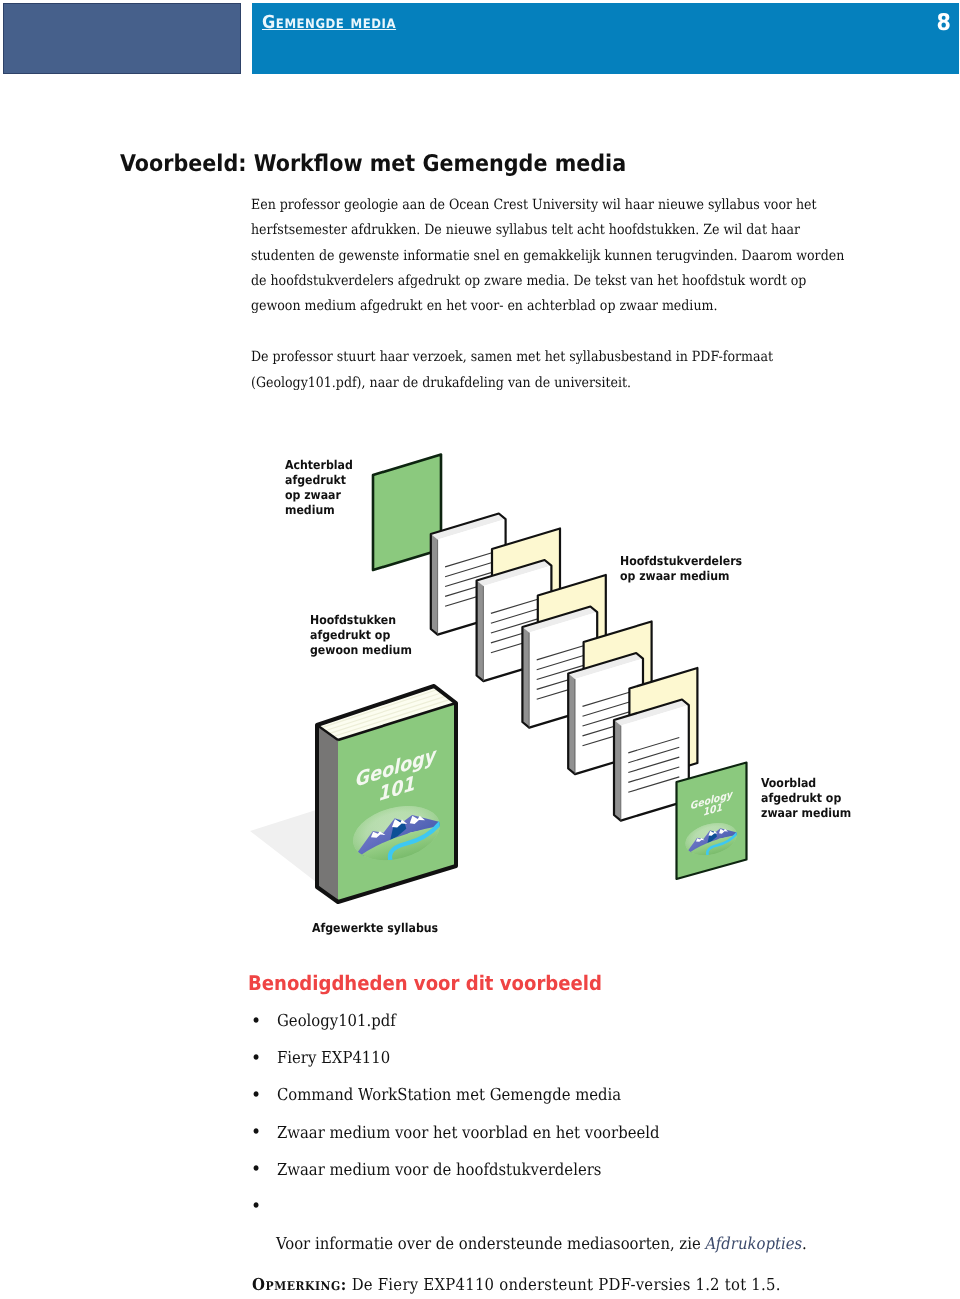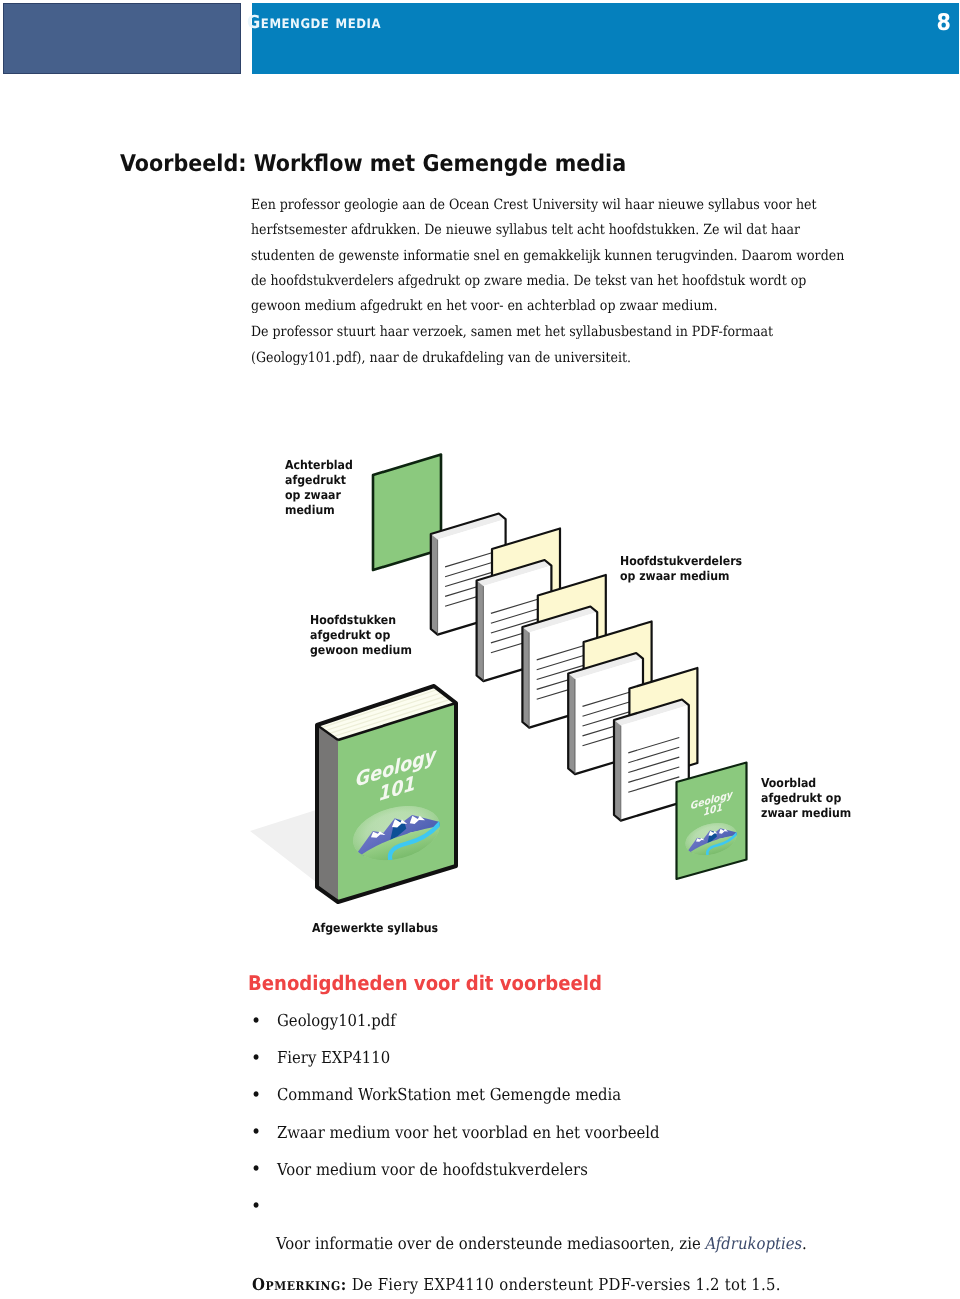--- a/index.html
+++ b/index.html
@@ -7,30 +7,30 @@
     --green:#8bc97e; --green-dark:#0d2410; --cream:#fdf8d0;
     --ink:#111111; --link:#3c4a6b;
   }
   html,body{margin:0;padding:0;}
   body{width:960px;height:1299px;background:#fff;position:relative;overflow:hidden;transform:translateZ(0);
        font-family:"DejaVu Serif Condensed","DejaVu Serif",serif;color:var(--ink);
        -webkit-font-smoothing:antialiased;text-rendering:geometricPrecision;}
   .hdr-dark{position:absolute;left:3px;top:3px;width:238px;height:71px;background:var(--navy);
             border:1.2px solid #2e4268;box-sizing:border-box;}
   .hdr-blue{position:absolute;left:251.5px;top:3px;width:707.5px;height:70.5px;background:var(--blue);}
-  .hdr-title{position:absolute;left:247px;top:12px;font-family:"DejaVu Sans Condensed","Liberation Sans",sans-serif;
-             font-weight:bold;font-size:18px;color:#eaf6fc;letter-spacing:.55px;font-variant:small-caps;}
+  .hdr-title{position:absolute;left:262px;top:12px;font-family:"DejaVu Sans Condensed","Liberation Sans",sans-serif;
+             font-weight:bold;font-size:18px;color:#eaf6fc;letter-spacing:.55px;font-variant:small-caps;text-decoration:underline;}
   .hdr-page{position:absolute;left:891px;top:10px;width:60px;text-align:right;
             font-family:"DejaVu Sans Condensed","Liberation Sans",sans-serif;font-weight:bold;font-size:23px;color:#fff;}
   h1.title{position:absolute;left:120px;top:152px;margin:0;width:760px;
            font-family:"DejaVu Sans Condensed","Liberation Sans",sans-serif;
            font-weight:bold;font-size:23px;line-height:24px;color:#111;}
   .body-col{position:absolute;left:251px;top:193px;width:710px;font-size:14px;line-height:25.3px;}
   .body-col p{margin:0;}
-  .body-col p + p{margin-top:1px;}
+  .body-col p + p{margin-top:26px;}
   svg.diagram{position:absolute;left:0;top:0;width:960px;height:1299px;
               text-rendering:geometricPrecision;transform:translateZ(0);}
   .dlabel{font-family:"DejaVu Sans Condensed","Liberation Sans",sans-serif;font-weight:bold;font-size:12.2px;fill:#111;}
   h2.sub{position:absolute;left:248px;top:973px;margin:0;
          font-family:"DejaVu Sans Condensed","Liberation Sans",sans-serif;
          font-weight:bold;font-size:20.1px;line-height:21px;color:#ef4444;}
   ul.req{position:absolute;left:252px;top:1008px;margin:0;padding:0;list-style:none;width:700px;font-size:16.5px;}
   ul.req li{position:relative;padding-left:25px;margin:0 0 11.9px 0;line-height:25.3px;}
   ul.req li .bullet{position:absolute;left:-1px;top:0.5px;font-size:19px;}
   .note{position:absolute;left:276px;top:1230.5px;font-size:16.5px;line-height:25.3px;}
@@ -223,17 +223,17 @@
       <text x="312" y="932" class="dlabel">Afgewerkte syllabus</text>
     </g>
   </svg>
 
 <h2 class="sub">Benodigdheden voor dit voorbeeld</h2>
 <ul class="req">
     <li><span class="bullet">•</span><span>Geology101.pdf</span></li>
     <li><span class="bullet">•</span><span>Fiery EXP4110</span></li>
     <li><span class="bullet">•</span><span>Command WorkStation met Gemengde media</span></li>
     <li><span class="bullet">•</span><span>Zwaar medium voor het voorblad en het voorbeeld</span></li>
-    <li><span class="bullet">•</span><span>Voor medium voor de hoofdstukverdelers</span></li>
+    <li><span class="bullet">•</span><span>Zwaar medium voor de hoofdstukverdelers</span></li>
     <li><span class="bullet">•</span></li>
   </ul>
 <div class="note"><span>Voor informatie over de ondersteunde mediasoorten, zie </span><span class="lnk">Afdrukopties</span><span>.</span></div>
 <div class="note2"><span class="sc">Opmerking:</span><span> De Fiery EXP4110 ondersteunt PDF-versies 1.2 tot 1.5.</span></div>
 
 </body></html>

